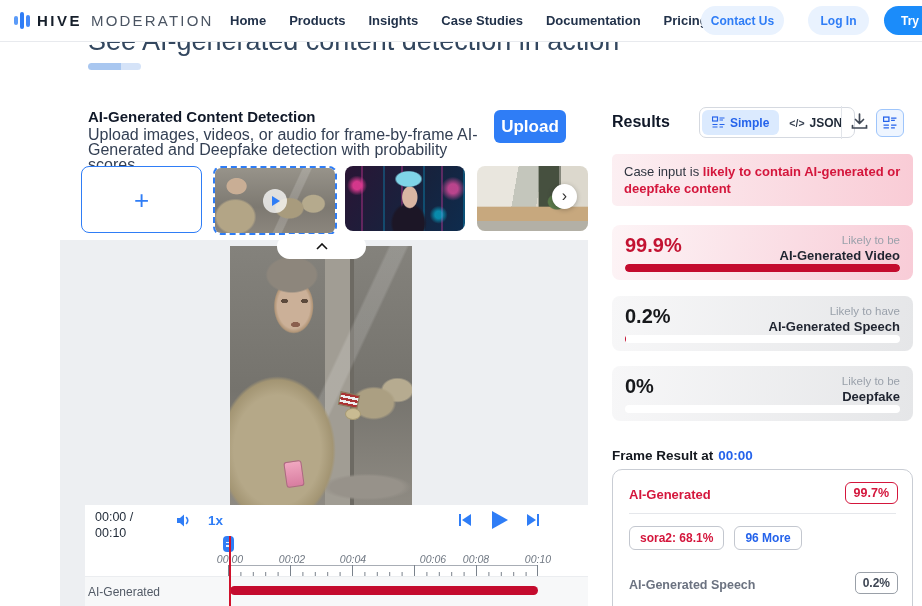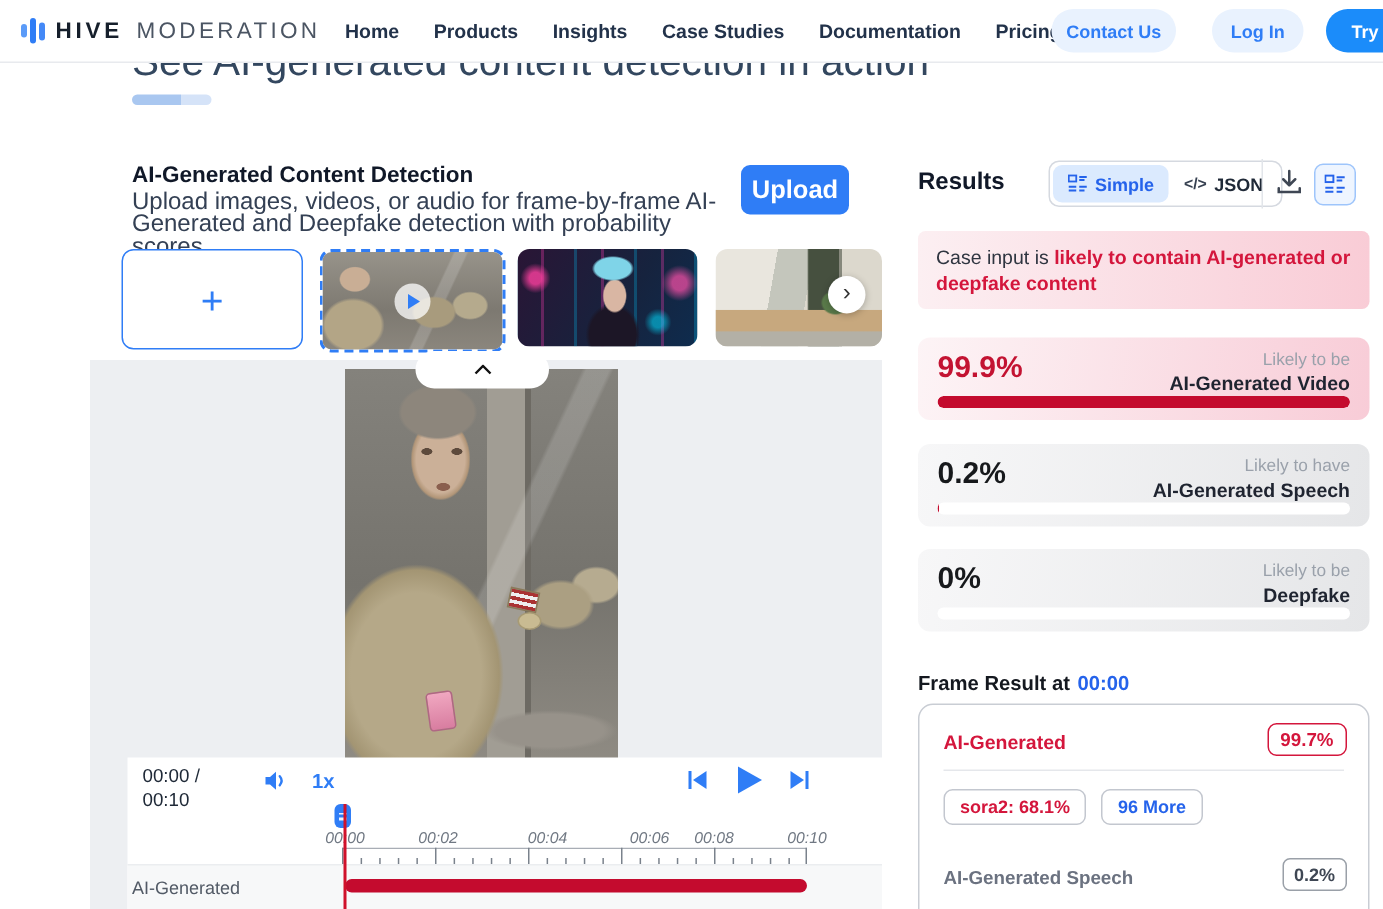--- a/index.html
+++ b/index.html
@@ -258,21 +258,21 @@
     </svg>
   </span>
 
   <div class="abs scrubber">
       <i></i>
       <i></i>
     </div>
 
   <span class="abs tick-label" style="left:145px;">00:00</span>
   <span class="abs tick-label" style="left:207px;">00:02</span>
-  <span class="abs tick-label" style="left:280px;">00:04</span>
+  <span class="abs tick-label" style="left:268px;">00:04</span>
   <span class="abs tick-label" style="left:330px;padding-left:36px;">00:06</span>
   <span class="abs tick-label" style="left:391px;">00:08</span>
   <span class="abs tick-label" style="left:453px;">00:10</span>
 
   <svg class="abs ruler" width="310" height="12" viewBox="0 0 310 12">
     <path d="M0 0.5 H310" stroke="#a8adb5" stroke-width="1"></path>
     <path d="M0.5 0 V11 M62.5 0 V11 M124.5 0 V11 M186.5 0 V11 M248.5 0 V11 M309.5 0 V11" stroke="#7a828c" stroke-width="1"></path>
     <path d="M12.9 7 V11 M25.3 7 V11 M37.7 7 V11 M50.1 7 V11 M74.9 7 V11 M87.3 7 V11 M99.7 7 V11 M112.1 7 V11 M136.9 7 V11 M149.3 7 V11 M161.7 7 V11 M174.1 7 V11 M198.9 7 V11 M211.3 7 V11 M223.7 7 V11 M236.1 7 V11 M260.9 7 V11 M273.3 7 V11 M285.7 7 V11 M298.1 7 V11" stroke="#7a828c" stroke-width="1"></path>
   </svg>
 

